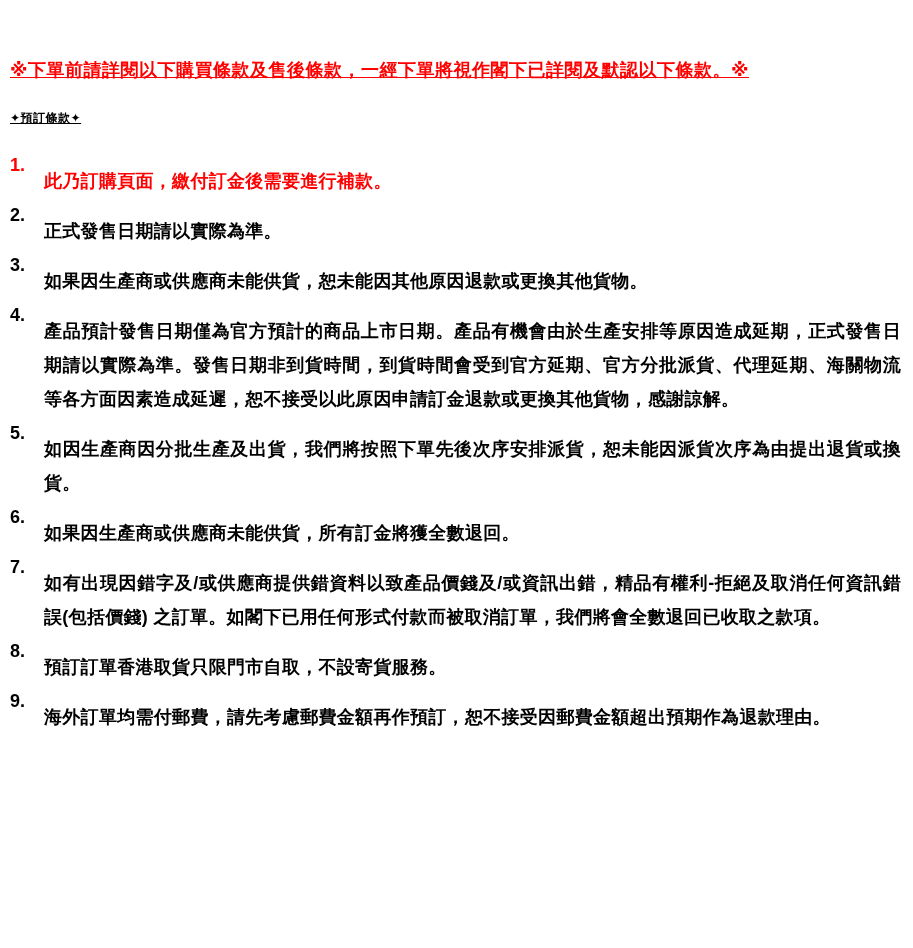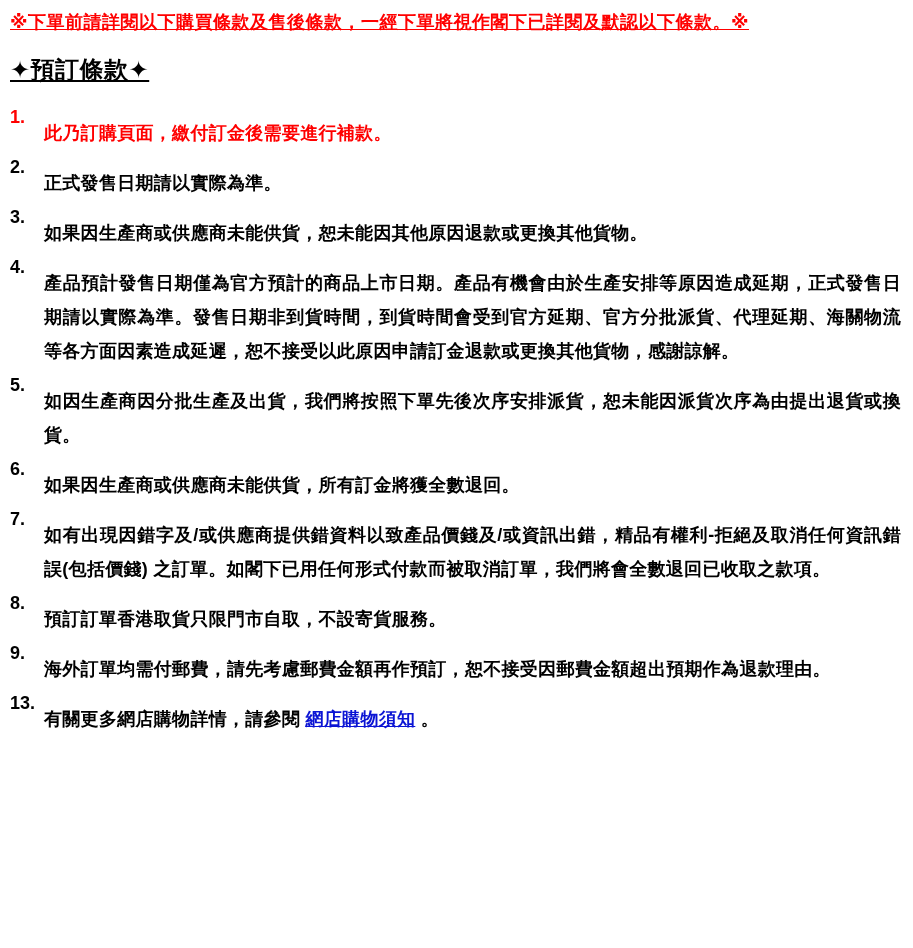--- a/index.html
+++ b/index.html
@@ -13,24 +13,25 @@
   }
   .page { padding: 8px 12px 12px 10px; }
 
   .notice {
     color: var(--red, #ff0000);
     font-size: 18px;
     line-height: 28px;
     text-decoration: underline;
     margin-bottom: 22px;
     letter-spacing: 0.5px;
+    margin-top: 48px;
   }
 
   .section-title {
-    font-size: 24px;
+    font-size: 12px;
     line-height: 24px;
     text-decoration: underline;
     margin-bottom: 18px;
     letter-spacing: 0.5px;
   }
 
   .terms-list { display: block; }
 
   .term-item {
     display: flex;
@@ -99,18 +100,14 @@
         <span class="body"><span>如有出現因錯字及/或供應商提供錯資料以致產品價錢及/或資訊出錯，精品有權利-拒絕及取消任何資訊錯誤(包括價錢) 之訂單。如閣下已用任何形式付款而被取消訂單，我們將會全數退回已收取之款項。</span></span>
       </div>
       <div class="term-item">
         <span class="num">8.</span>
         <span class="body"><span>預訂訂單香港取貨只限門市自取，不設寄貨服務。</span></span>
       </div>
       <div class="term-item">
         <span class="num">9.</span>
         <span class="body"><span>海外訂單均需付郵費，請先考慮郵費金額再作預訂，恕不接受因郵費金額超出預期作為退款理由。</span></span>
       </div>
-      <div class="term-item">
-        <span class="num">13.</span>
-        <span class="body"><span>有關更多網店購物詳情，請參閱 </span><a class="link" href="#">網店購物須知</a><span> 。</span></span>
-      </div>
     </div>
 </div>
 
 </body></html>

